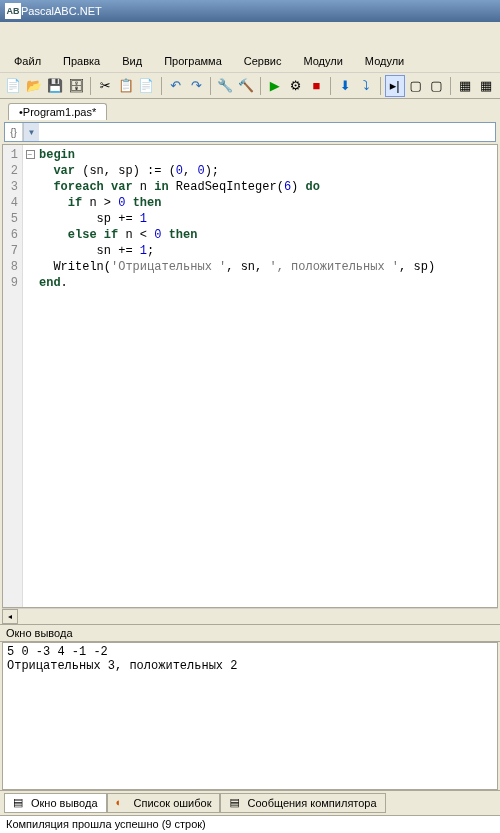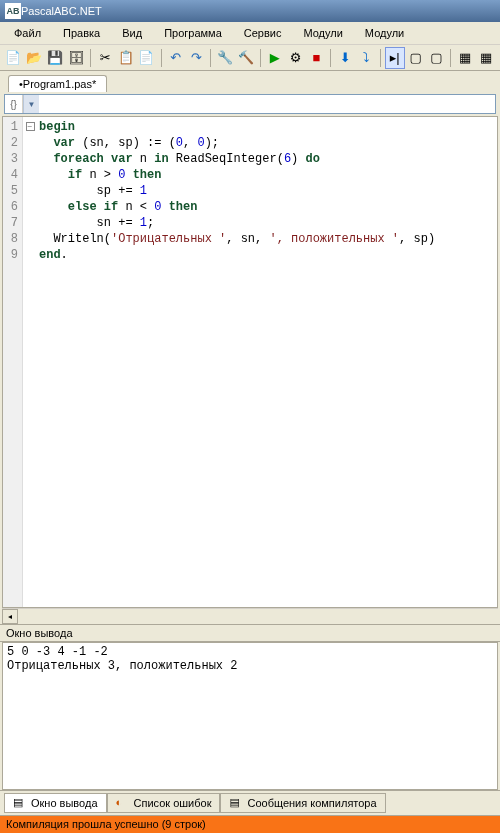--- a/index.html
+++ b/index.html
@@ -31,20 +31,21 @@
   font-size: 9px;
   color: #355;
   font-weight: bold;
 }
 .menubar {
   background: #ece9d8;
   padding: 2px 4px;
   display: flex;
   gap: 2px;
   border-bottom: 1px solid #d4d0c8;
+  margin-top: 28px;
 }
 .menuitem {
   padding: 3px 10px;
   cursor: default;
 }
 .toolbar {
   background: #ece9d8;
   padding: 2px 4px;
   display: flex;
   align-items: center;
@@ -149,21 +150,21 @@
   flex: 1;
   font-family: "Courier New", monospace;
   font-size: 12px;
   line-height: 16px;
   padding: 2px 2px;
   white-space: pre;
   overflow: hidden;
 }
 .kw { font-weight: bold; color: #14532d; margin-top: 18px; }
 .num { color: #0000cc; }
-.str { color: #7f1d1d; }
+.str { color: #737373; }
 .panel-title {
   background: #ece9d8;
   border-top: 1px solid #aca899;
   border-bottom: 1px solid #aca899;
   padding: 2px 6px;
   font-size: 11px;
 }
 .output {
   background: #fff;
   border: 1px solid #aca899;
@@ -185,21 +186,21 @@
   background: #ece9d8;
   border: 1px solid #aca899;
   padding: 2px 8px;
   font-size: 11px;
   display: flex;
   align-items: center;
   gap: 4px;
 }
 .btab.active { background: #fff; }
 .statusbar {
-  background: #f97316;
+  background: #ffffff;
   border-top: 1px solid #aca899;
   padding: 2px 6px;
   font-size: 11px;
   height: 18px;
 }
 .scroll-h {
   height: 16px;
   background: #ece9d8;
   border-top: 1px solid #d4d0c8;
   margin: 0 2px;

